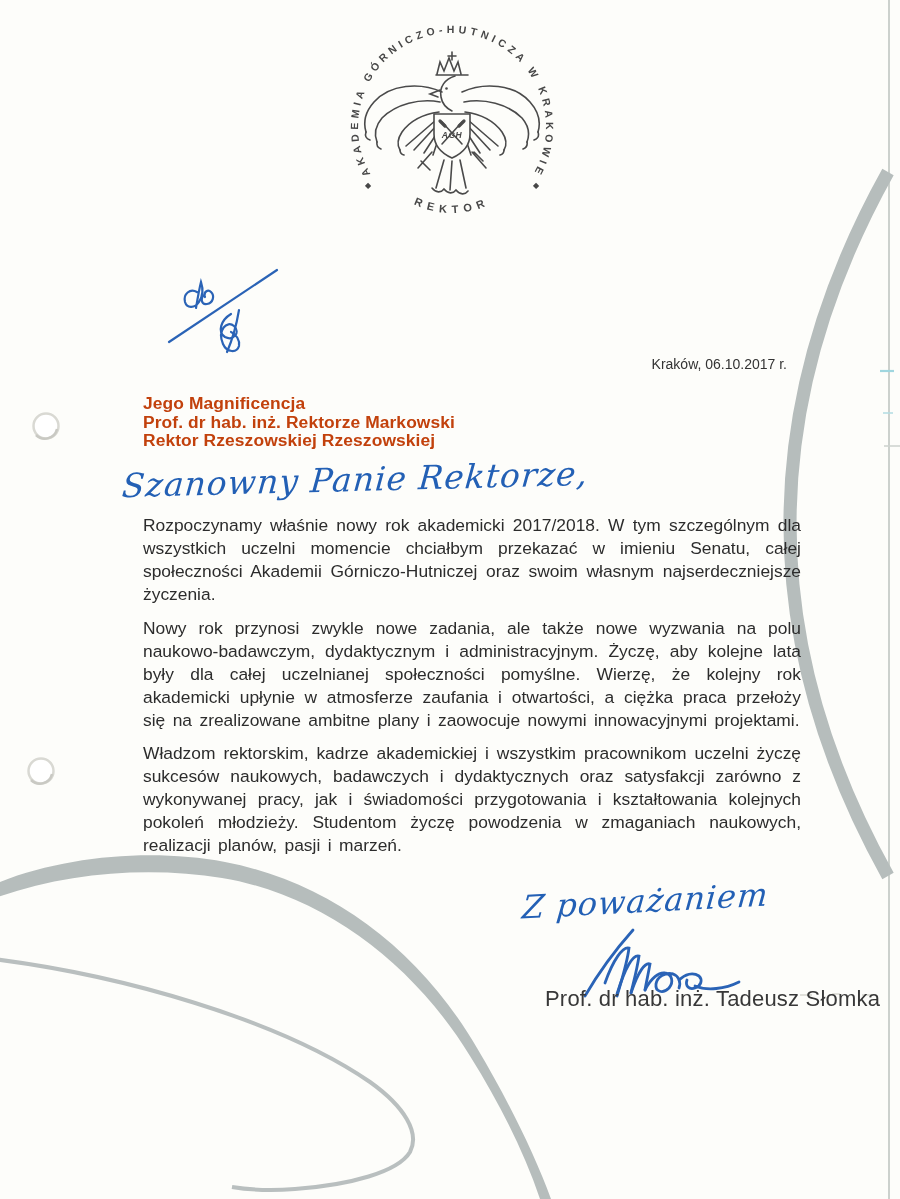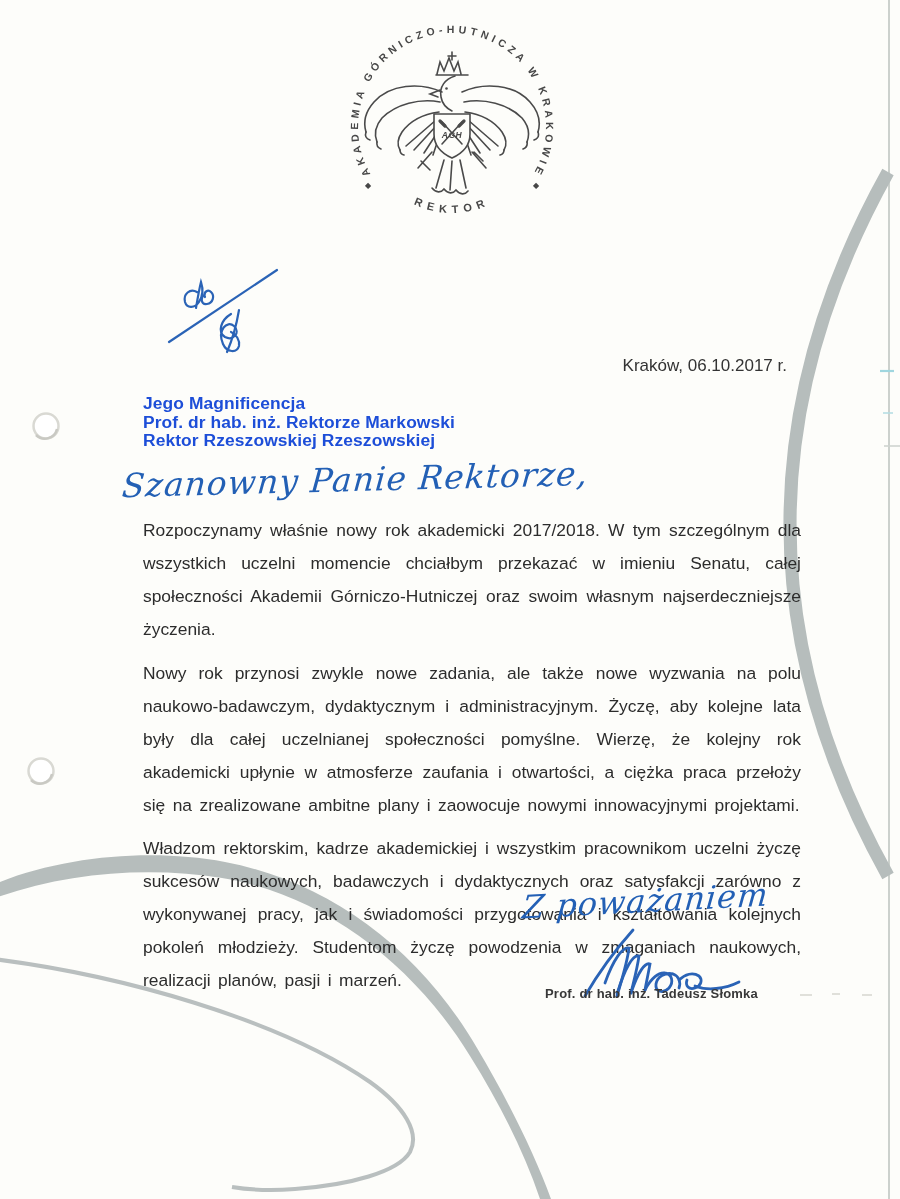--- a/index.html
+++ b/index.html
@@ -13,28 +13,28 @@
 
   
   .seal{position:absolute;left:332px;top:22px;width:240px;height:212px;}
   .seal text{fill:#474747;font-family:"Liberation Sans",sans-serif;}
   .ring-text{font-size:10.5px;letter-spacing:4px;font-weight:bold;}
   .rektor-text{font-size:11px;letter-spacing:5.5px;font-weight:bold;}
   .diamond{font-size:8px;}
   .monogram{font-size:8.5px;font-style:italic;font-weight:bold;letter-spacing:0.5px;}
 
   
-  .dateline{position:absolute;top:356px;right:113px;font-size:17px;color:#333;}
+  .dateline{position:absolute;top:356px;right:113px;font-size:14px;color:#333;}
   .recipient{position:absolute;left:143px;top:394px;font-weight:bold;
-             font-size:17.4px;line-height:18.6px;color:#1d4ed8;letter-spacing:0.1px;}
+             font-size:17.4px;line-height:18.6px;color:#c2410c;letter-spacing:0.1px;}
   .letter-body{position:absolute;left:143px;top:514px;width:658px;}
-  .letter-body p{margin:0 0 10.5px 0;font-size:17.4px;line-height:33px;
+  .letter-body p{margin:0 0 10.5px 0;font-size:17.4px;line-height:23px;
                  text-align:justify;word-spacing:2.6px;color:#2c2c2c;}
-  .signer{position:absolute;left:545px;top:986px;font-size:13px;
-          font-weight:700;color:#383838;letter-spacing:0.2px;}
+  .signer{position:absolute;left:545px;top:986px;font-size:22px;
+          font-weight:400;color:#383838;letter-spacing:0.2px;}
 
   
   .ink{color:#2360b5;font-family:"DejaVu Serif",serif;font-style:italic;}
   .salutation{position:absolute;left:122px;top:460px;font-size:33px;
               letter-spacing:1px;transform:rotate(-1.5deg) skewX(-6deg);}
   .valediction{position:absolute;left:522px;top:882px;font-size:32px;
                letter-spacing:1px;transform:rotate(-3deg) skewX(-8deg);}
   .initials-svg{position:absolute;left:135px;top:250px;}
   .signature-svg{position:absolute;left:575px;top:920px;}
 </style>

